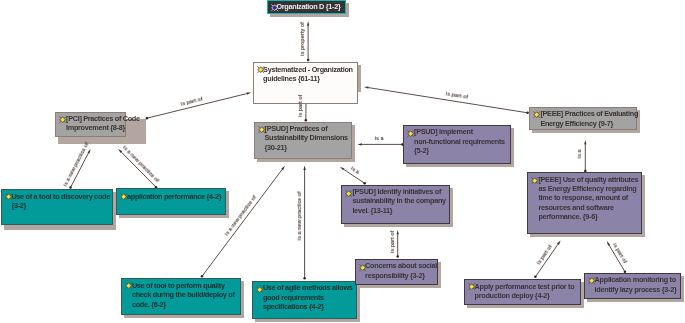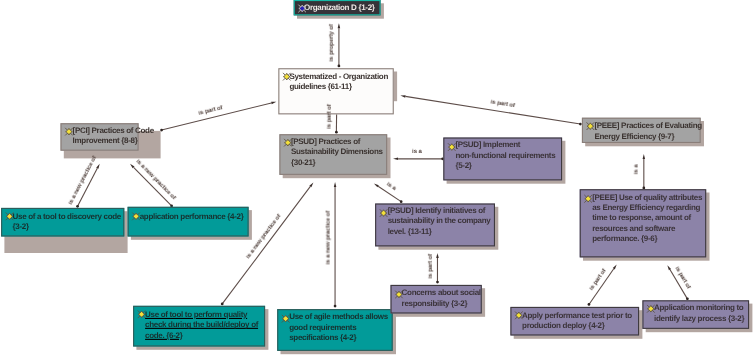--- a/index.html
+++ b/index.html
@@ -242,21 +242,21 @@
             <path d="M8 2.9 C8.9 4.7 11.3 7.1 13.1 8 C11.3 8.9 8.9 11.3 8 13.1 C7.1 11.3 4.7 8.9 2.9 8 C4.7 7.1 7.1 4.7 8 2.9 Z" fill="#f3e03b" stroke="#5c5340" stroke-width="1.45" stroke-linejoin="round"></path>
           </svg></span>
         <div class="label" style="margin-left: 10.4px; margin-top: 1.5px;">
           <div>[PEEE] Use of quality attributes</div>
           <div>as Energy Efficiency regarding</div>
           <div>time to response, amount of</div>
           <div>resources and software</div>
           <div>performance. {9-6}</div>
         </div>
       </div>
-      <div class="node teal" style="left: 1px; top: 189px; width: 112px; height: 26px;">
+      <div class="node teal" style="left: 1px; top: 189px; width: 112px; height: 36px;">
         <span class="ico" style="left: 1.6px; top: 2px;"><svg viewBox="0 0 16 16" width="9.4" height="9.4">
             <g stroke="#5c5340" stroke-width="1.35" stroke-linecap="butt" fill="none">
               <path d="M2.1 2.1 L6.2 6.2"></path>
               <path d="M13.9 2.1 L9.8 6.2"></path>
               <path d="M2.1 13.9 L6.2 9.8"></path>
               <path d="M13.9 13.9 L9.8 9.8"></path>
             </g>
             <path d="M8 2.9 C8.9 4.7 11.3 7.1 13.1 8 C11.3 8.9 8.9 11.3 8 13.1 C7.1 11.3 4.7 8.9 2.9 8 C4.7 7.1 7.1 4.7 8 2.9 Z" fill="#f3e03b" stroke="#5c5340" stroke-width="1.45" stroke-linejoin="round"></path>
           </svg></span>
         <div class="label" style="margin-left: 9.4px; margin-top: 1.5px;">
@@ -271,21 +271,21 @@
               <path d="M13.9 2.1 L9.8 6.2"></path>
               <path d="M2.1 13.9 L6.2 9.8"></path>
               <path d="M13.9 13.9 L9.8 9.8"></path>
             </g>
             <path d="M8 2.9 C8.9 4.7 11.3 7.1 13.1 8 C11.3 8.9 8.9 11.3 8 13.1 C7.1 11.3 4.7 8.9 2.9 8 C4.7 7.1 7.1 4.7 8 2.9 Z" fill="#f3e03b" stroke="#5c5340" stroke-width="1.45" stroke-linejoin="round"></path>
           </svg></span>
         <div class="label" style="margin-left: 10px; margin-top: 2.6px;">
           <div>application performance {4-2}</div>
         </div>
       </div>
-      <div class="node teal" style="left: 121px; top: 278px; width: 120px; height: 37px; text-decoration: underline;">
+      <div class="node teal" style="left: 121px; top: 278px; width: 120px; height: 37px;">
         <span class="ico" style="left: 1.6px; top: 2px;"><svg viewBox="0 0 16 16" width="9.4" height="9.4">
             <g stroke="#5c5340" stroke-width="1.35" stroke-linecap="butt" fill="none">
               <path d="M2.1 2.1 L6.2 6.2"></path>
               <path d="M13.9 2.1 L9.8 6.2"></path>
               <path d="M2.1 13.9 L6.2 9.8"></path>
               <path d="M13.9 13.9 L9.8 9.8"></path>
             </g>
             <path d="M8 2.9 C8.9 4.7 11.3 7.1 13.1 8 C11.3 8.9 8.9 11.3 8 13.1 C7.1 11.3 4.7 8.9 2.9 8 C4.7 7.1 7.1 4.7 8 2.9 Z" fill="#f3e03b" stroke="#5c5340" stroke-width="1.45" stroke-linejoin="round"></path>
           </svg></span>
         <div class="label" style="margin-left: 9.9px; margin-top: 1.9px;">

